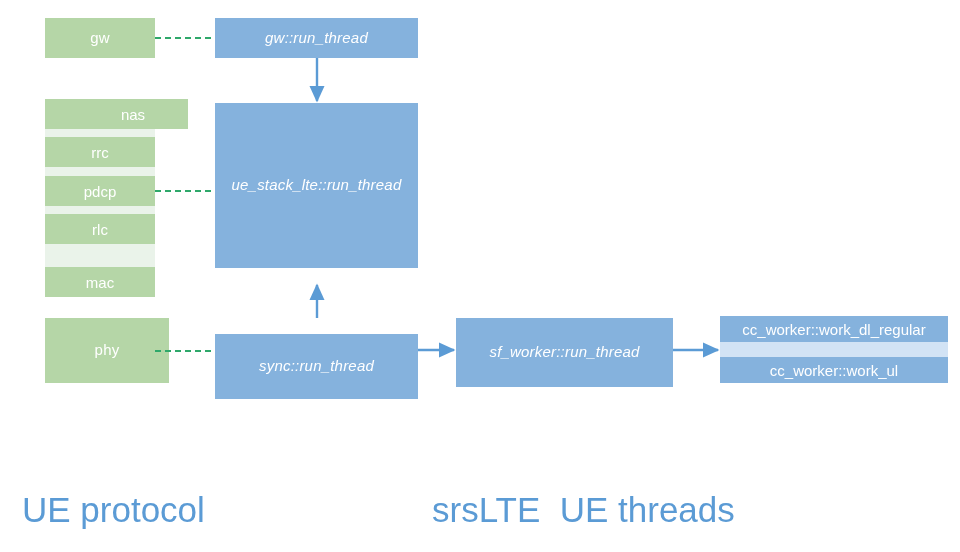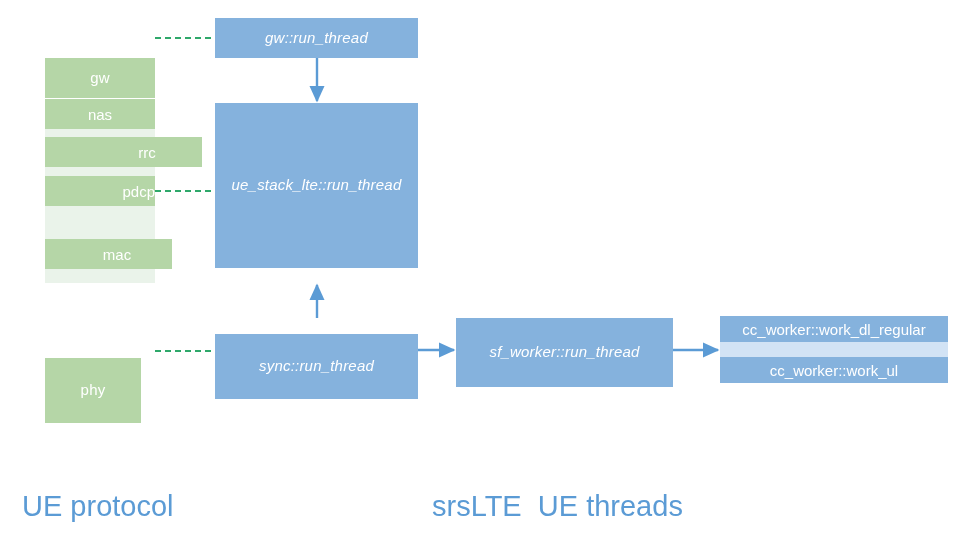--- a/index.html
+++ b/index.html
@@ -28,21 +28,20 @@
     justify-content: center;
     color: #ffffff;
     font-size: 15px;
     line-height: 1.1;
     letter-spacing: 0.2px;
     white-space: nowrap;
     user-select: none;
   }
   .green {
     background: #b5d6a7;
-    margin-top: 40px;
   }
   .blue {
     background: #85b2dd;
     font-style: italic;
   }
   .stack-wrap {
     position: absolute;
     background: #eaf3ea;
     box-sizing: border-box;
   }
@@ -71,21 +70,21 @@
     display: flex;
     align-items: center;
     justify-content: center;
     color: #ffffff;
     font-size: 15px;
     white-space: nowrap;
   }
   .caption {
     position: absolute;
     color: #5b9bd5;
-    font-size: 29px;
+    font-size: 35px;
     white-space: pre;
     user-select: none;
   }
   svg.lines {
     position: absolute;
     left: 0; top: 0;
     width: 960px;
     height: 552px;
     pointer-events: none;
   }
@@ -93,35 +92,38 @@
 </head>
 <body>
 
 <div id="diagram">
 
   <div class="box green" style="left:45px; top:18px; width:110px; height:40px;">
     <span>gw</span>
   </div>
 
   <div class="stack-wrap" style="left:45px; top:99px; width:110px; height:184px;">
-    <div class="stack-item" style="top:0px; height:30px;">
+    <div class="stack-item" style="top:0px; height:30px;padding-left:33px;">
       <span>nas</span>
     </div>
-    <div class="stack-item" style="top:38px; height:30px;padding-left:47px;">
+    <div class="stack-item" style="top:38px; height:30px;">
       <span>rrc</span>
     </div>
-    <div class="stack-item" style="top:77px; height:30px;justify-content:flex-end;">
+    <div class="stack-item" style="top:77px; height:30px;">
       <span>pdcp</span>
     </div>
-    <div class="stack-item" style="top:140px; height:30px;padding-left:17px;">
+    <div class="stack-item" style="top:115px; height:30px;">
+      <span>rlc</span>
+    </div>
+    <div class="stack-item" style="top:168px; height:30px;">
       <span>mac</span>
     </div>
   </div>
 
-  <div class="box green" style="left:45px; top:318px; width:96px; height:65px;">
+  <div class="box green" style="left:45px; top:318px; width:124px; height:65px;">
     <span>phy</span>
   </div>
 
 
   <div class="box blue" style="left:215px; top:18px; width:203px; height:40px;">
     <span>gw::run_thread</span>
   </div>
 
   <div class="box blue" style="left:215px; top:103px; width:203px; height:165px;">
     <span>ue_stack_lte::run_thread</span>

